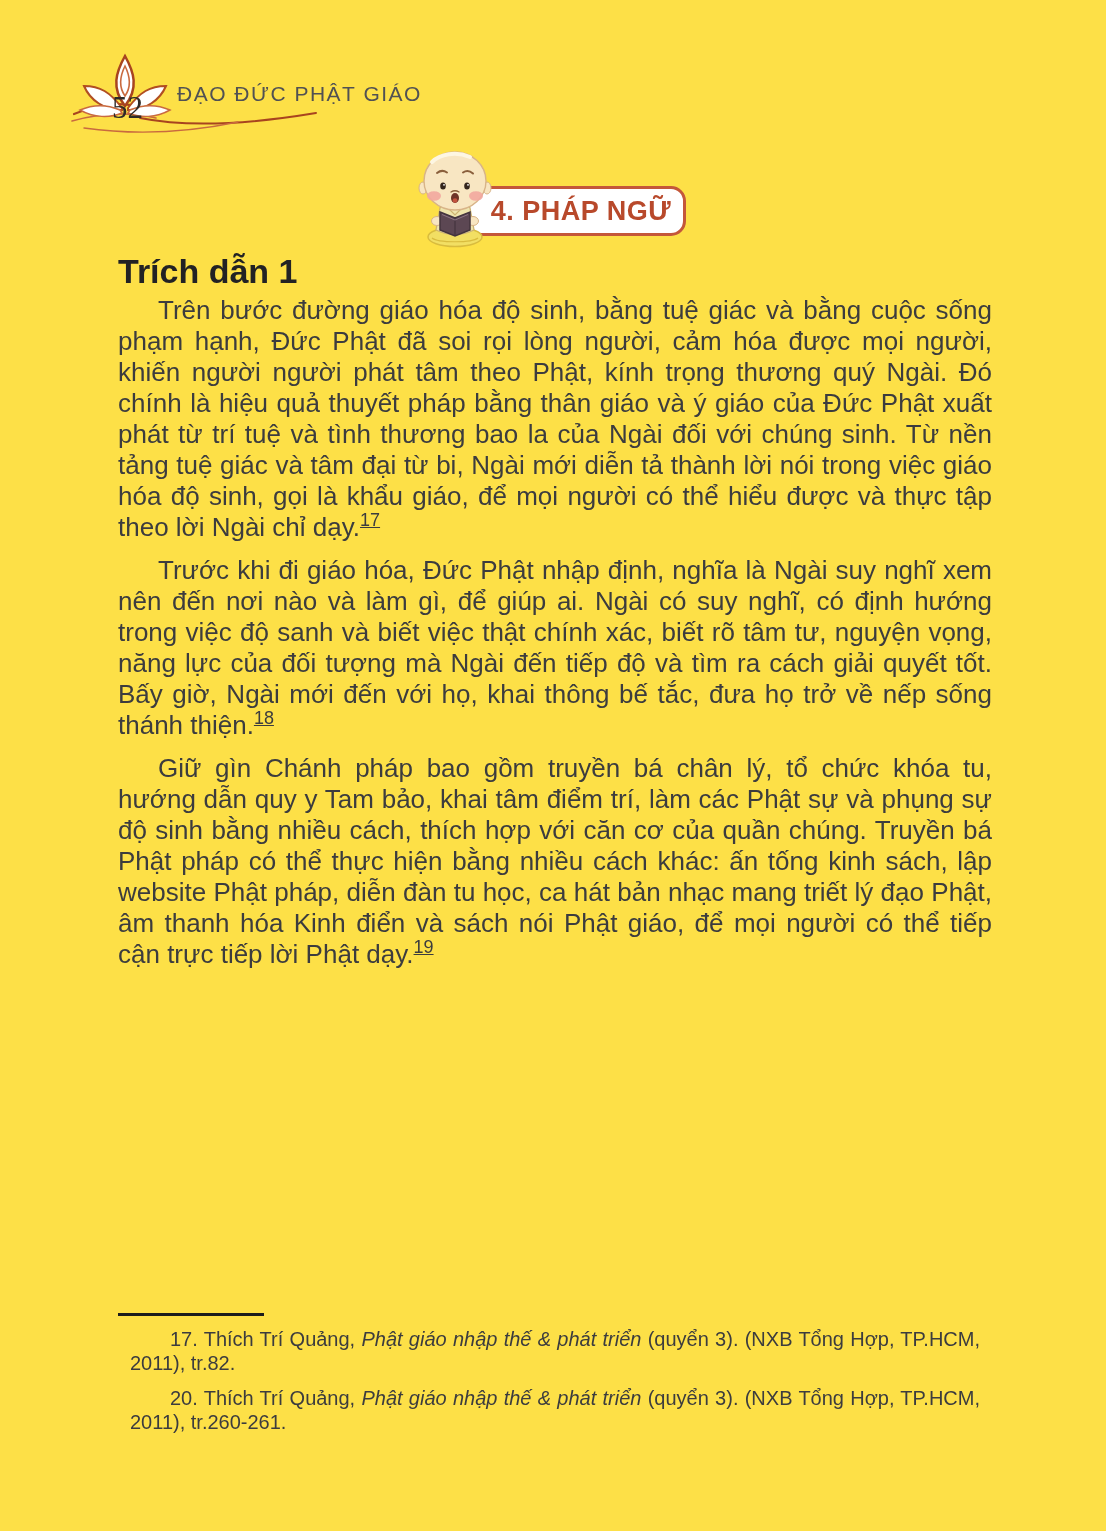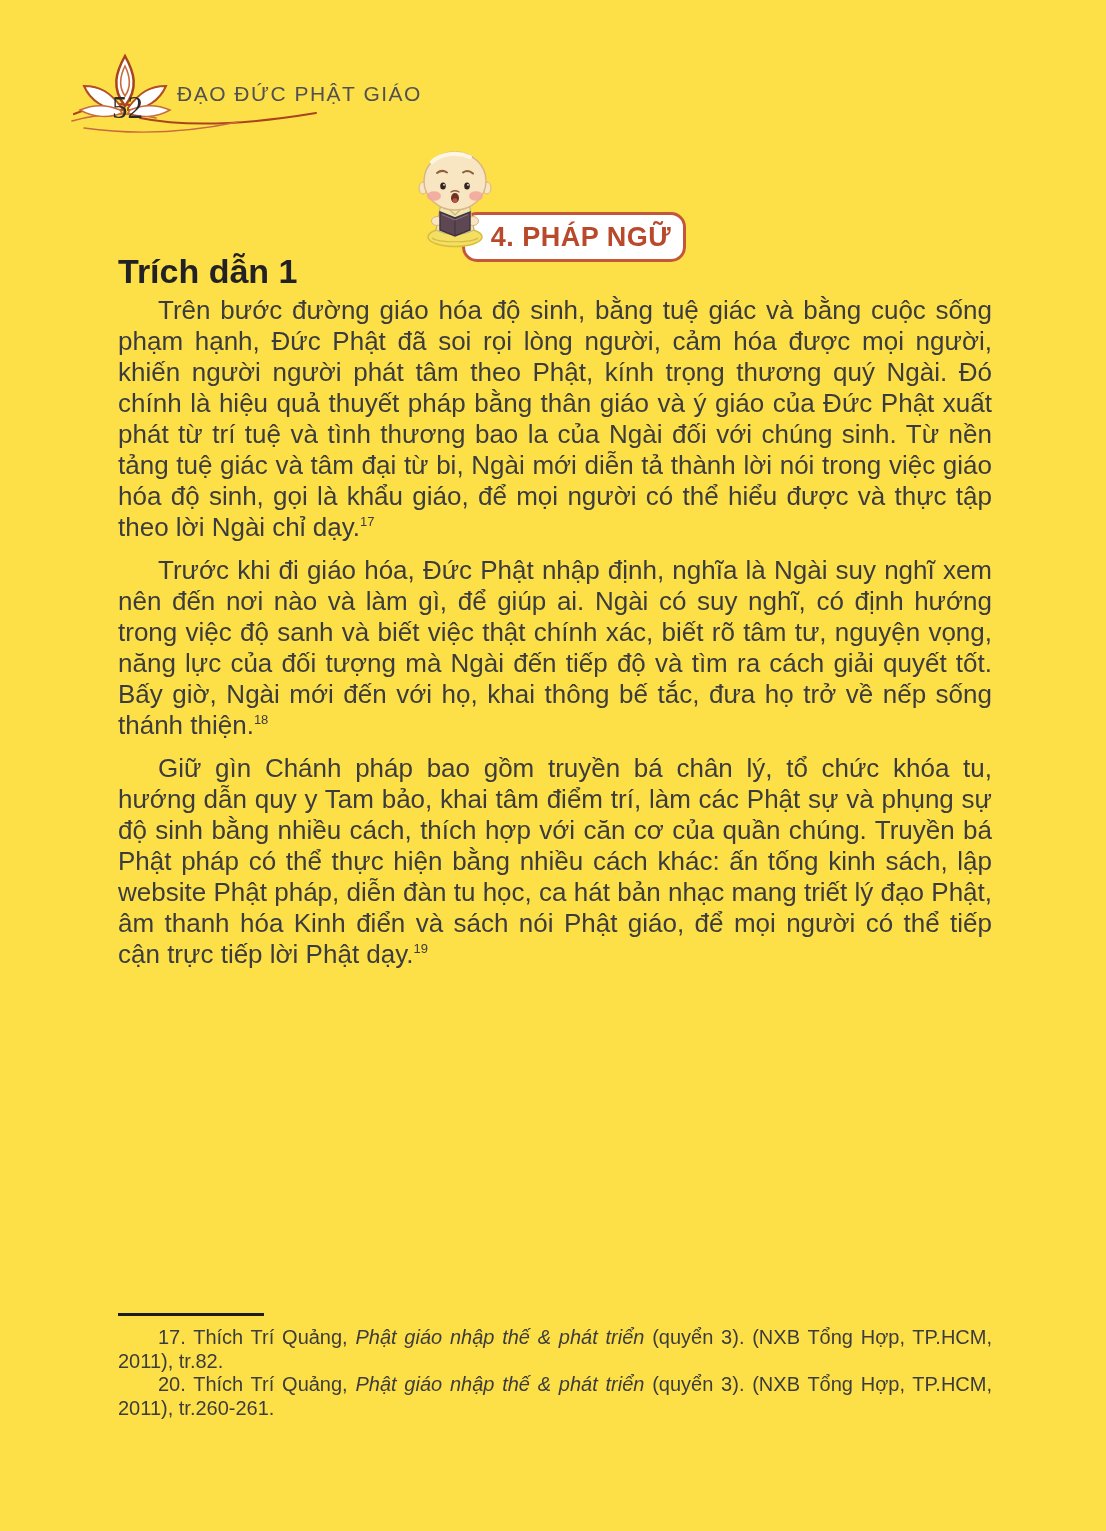--- a/index.html
+++ b/index.html
@@ -24,21 +24,21 @@
   }
 
   
   .banner-wrap { position:absolute; left:412px; top:148px; width:280px; height:100px; }
   .banner {
     position:absolute; left:50px; top:38px;
     width:218px; height:44px;
     background:#ffffff;
     border:3px solid #c4573a;
     border-radius:15px;
-    display:flex; align-items:center; justify-content:center;margin-top:26px;
+    display:flex; align-items:center; justify-content:center;
   }
   .banner-label {
     font-size:27px; font-weight:bold; color:#b8492b;
     letter-spacing:0.5px; white-space:nowrap;
     padding-left:14px;
   }
   .monk-svg { position:absolute; left:0; top:0; z-index:2; }
 
   
   .content {
@@ -47,30 +47,30 @@
     font-size:26px; line-height:31px;
     text-align:justify;
   }
   .quote-heading {
     font-size:34px; line-height:30px;
     font-weight:bold; color:#222224;
     margin:0 0 9px 0; text-align:left;
   }
   .quote-heading.spaced { margin-top:17px; }
   .body-para { margin:0 0 12px 0; text-indent:40px; }
-  .fn-ref { font-size:13px; line-height:0; vertical-align:super; letter-spacing:0; }
+  .fn-ref { font-size:18px; line-height:0; vertical-align:super; letter-spacing:0;text-decoration:underline; }
 
   
   .footnotes {
     position:absolute; left:118px; top:1313px; width:874px;
     font-size:20px; line-height:23.5px;
     color:#3c3c3e; text-align:justify;
   }
   .fn-rule { width:146px; height:3px; background:#1c1c1c; margin:0 0 10px 0; }
-  .footnote { margin:0; text-indent:40px; }
+  .footnote { margin:12px; text-indent:40px; }
   .fn-italic { font-style:italic; }
 </style>
 </head>
 <body>
 
 <div id="page">
 
   <div class="header">
     <svg class="lotus-svg" width="250" height="90" viewBox="0 0 250 90">
 

